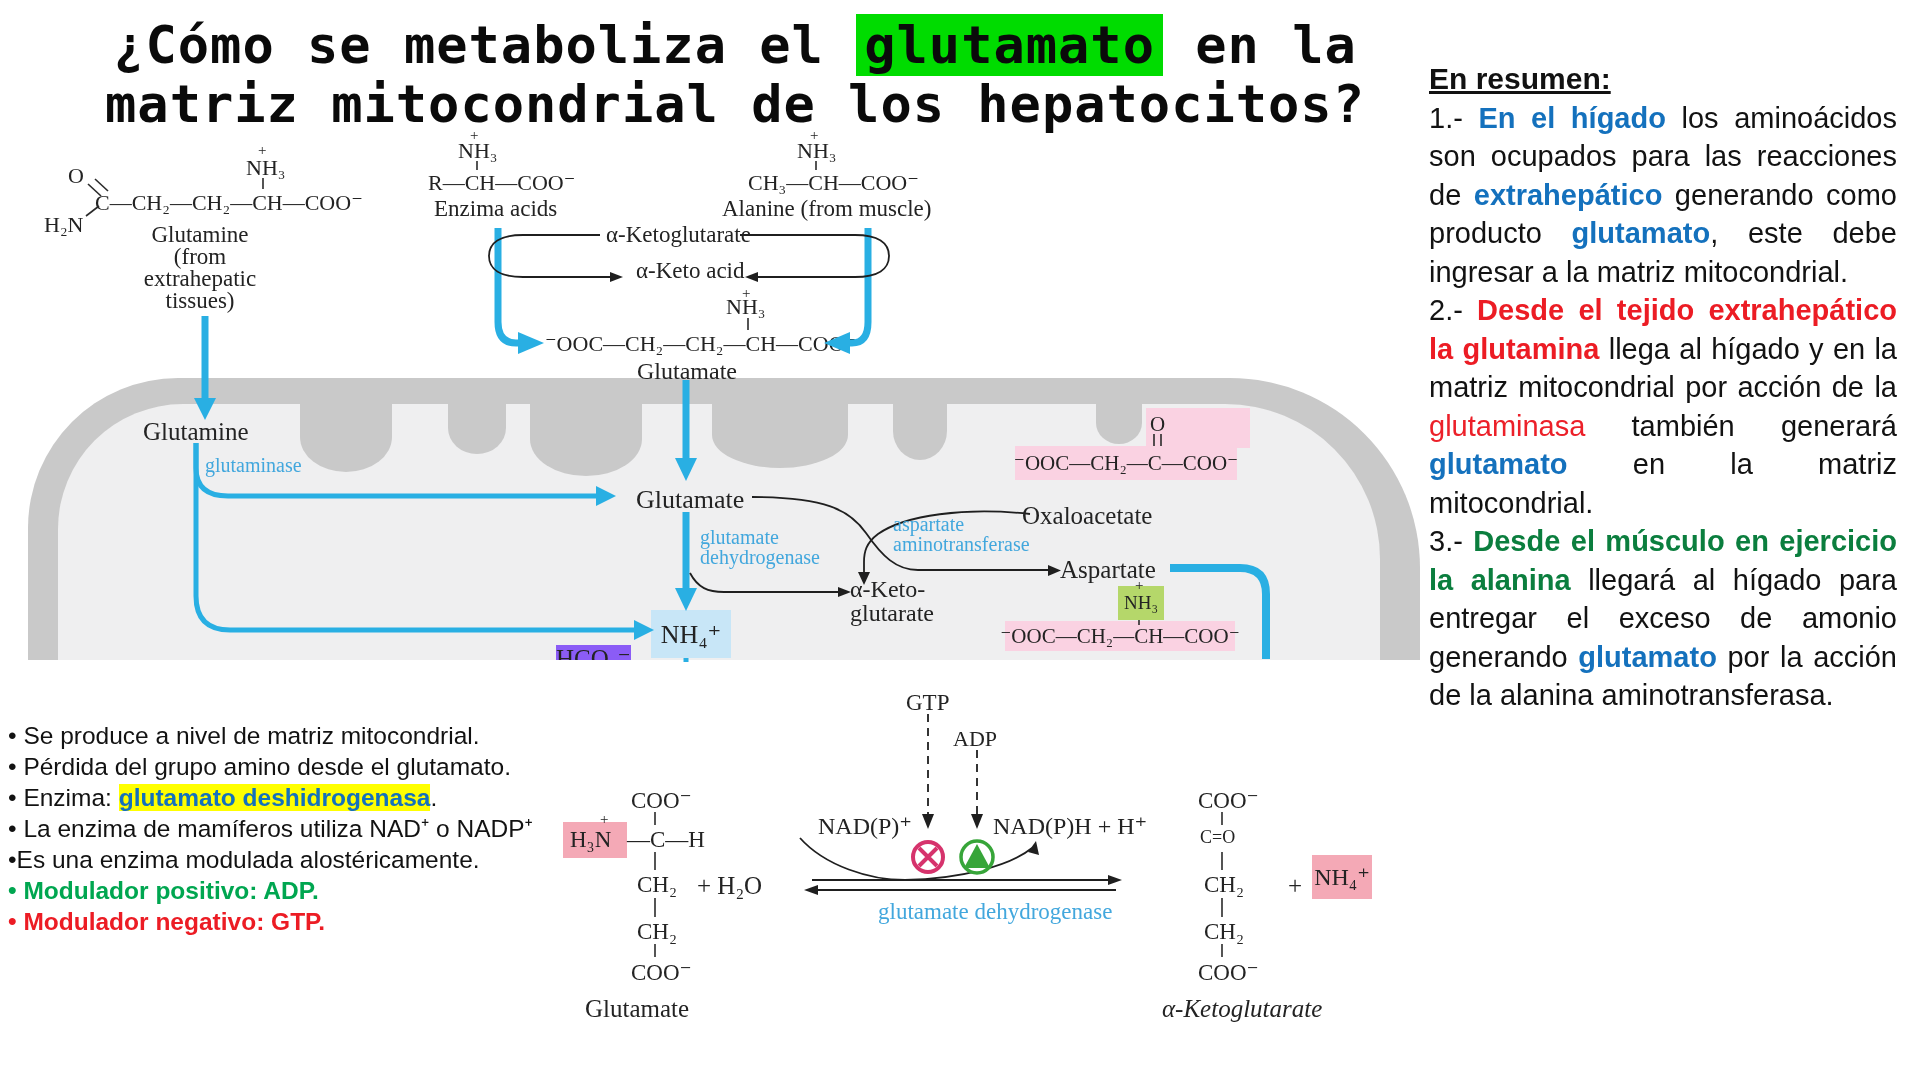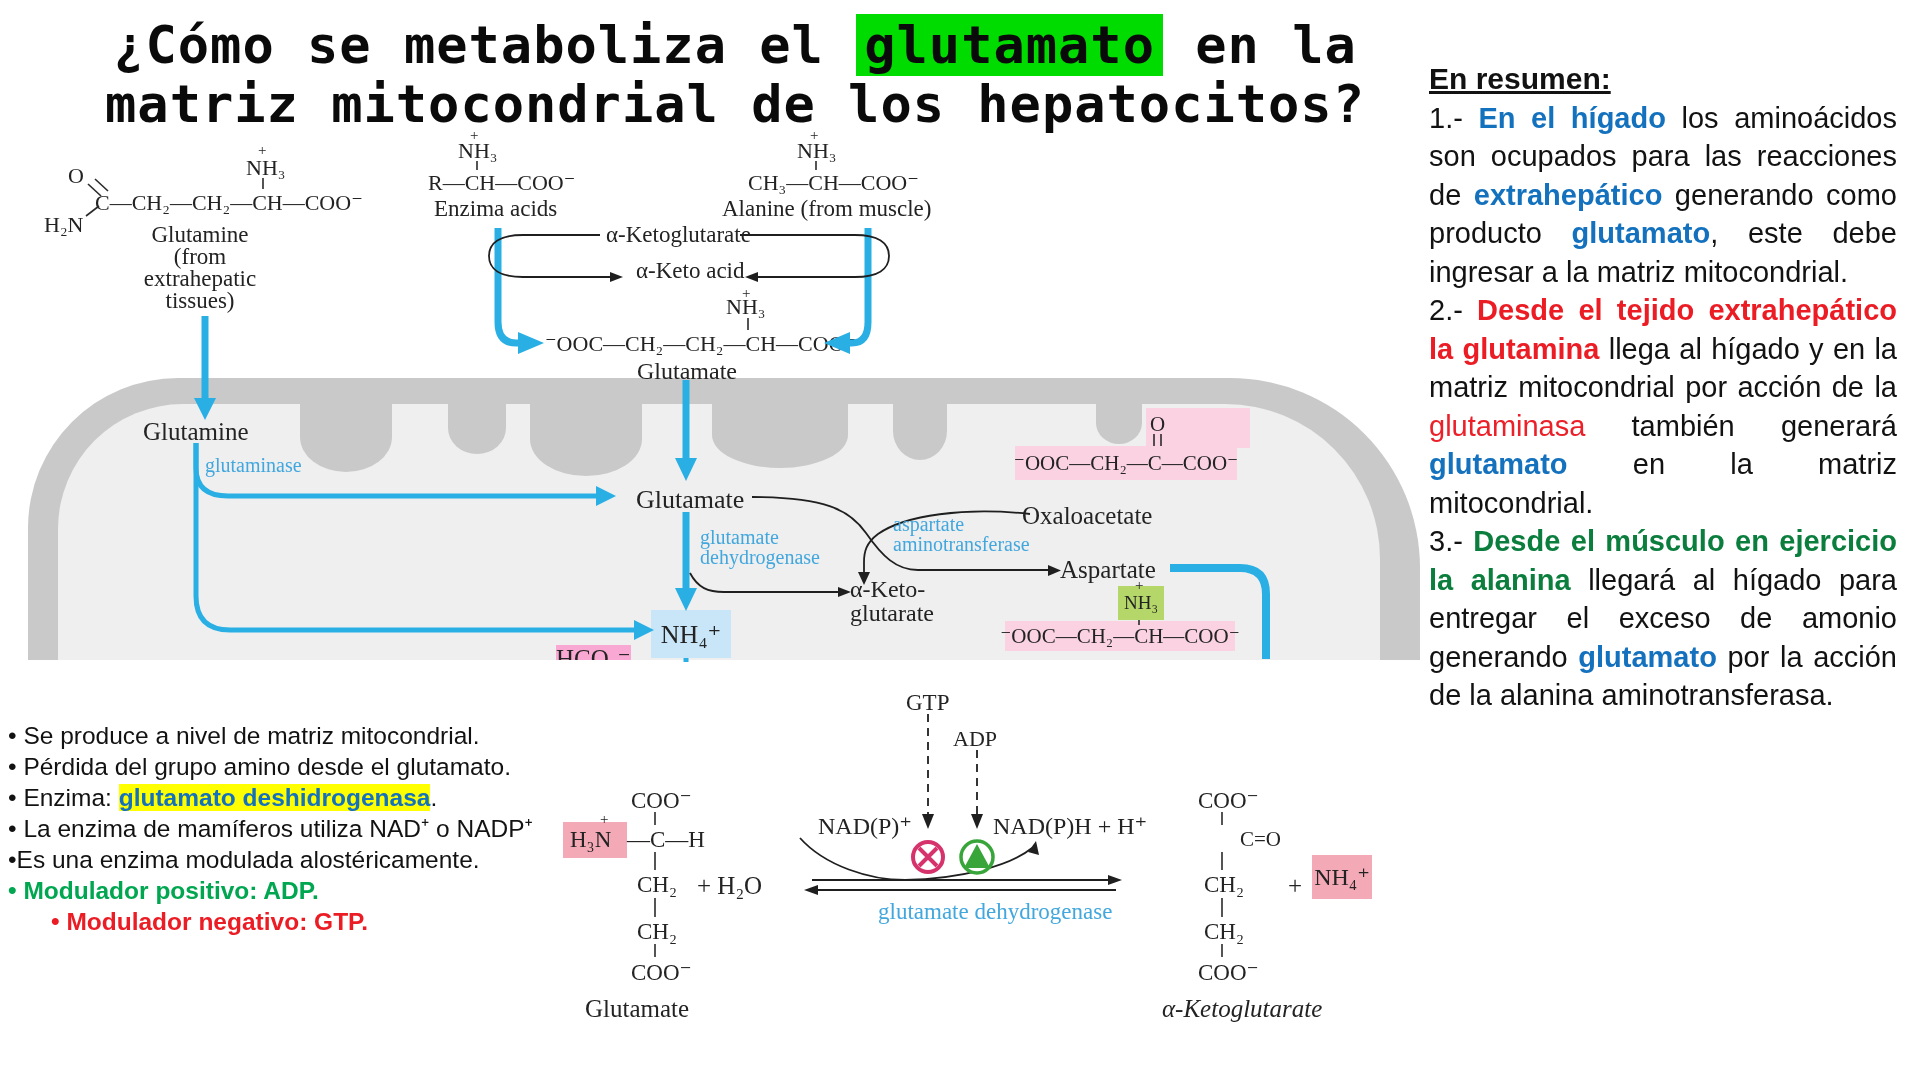--- a/index.html
+++ b/index.html
@@ -13,21 +13,21 @@
   
   #summary{position:absolute;left:1429px;top:60px;width:468px;
            font-size:29px;line-height:38.5px;color:#121212;text-align:justify;}
   #summary .heading{font-weight:bold;text-decoration:underline;text-align:left;font-size:30px;}
   .seg-k{color:#121212;}
   .seg-b{color:#1471bd;font-weight:bold;}
   .seg-rb{color:#ec1c24;font-weight:bold;}
   .seg-r{color:#ec2029;}
   .seg-gb{color:#0b7e3e;font-weight:bold;}
   .seg-ag{color:#00a650;font-weight:bold;}
-  .seg-nr{color:#ec1c24;font-weight:bold;margin-left:43px;}
+  .seg-nr{color:#ec1c24;font-weight:bold;}
   .seg-hl{background:#ffff00;color:#1471bd;font-weight:bold;}
   
   #notes{position:absolute;left:8px;top:720px;width:556px;
          font-size:24.5px;line-height:31px;color:#121212;}
   
   .chem{position:absolute;font-family:"Liberation Serif","DejaVu Serif","DejaVu Sans",serif;
         color:#232323;white-space:nowrap;}
   .blue-enz{color:#42a7dd;}
   .plus-above{position:absolute;font-size:15px;line-height:15px;color:#232323;
               font-family:"Liberation Serif","DejaVu Serif",serif;}
@@ -144,42 +144,42 @@
   </div>
   <div class="boxed pinkbox z4" style="left:1005px;top:621px;width:230px;height:30px">
     <span class="chem" style="position:static;font-size:21px">⁻OOC—CH₂—CH—COO⁻</span>
   </div>
 
   <div class="boxed bluebox z4" style="left:651px;top:610px;width:80px;height:48px">
     <span class="chem" style="position:static;font-size:26px">NH₄⁺</span>
   </div>
 
   <div class="chem z6 vclip" style="left:556px;top:644px;font-size:25px;height:16px">
-    <span style="background:#f9a8d4">HCO₃⁻</span>
+    <span style="background:#8b5cf6">HCO₃⁻</span>
   </div>
 
   <div class="chem" style="left:631px;top:787px;font-size:23px">COO⁻</div>
   <div class="salmonbox" style="position:absolute;left:563px;top:822px;width:64px;height:36px"></div>
   <div class="plus-above" style="left:600px;top:812px">+</div>
   <div class="chem z6" style="left:570px;top:827px;font-size:23px">H₃N</div>
   <div class="chem z6" style="left:627px;top:827px;font-size:23px">—C—H</div>
   <div class="chem" style="left:637px;top:872px;font-size:23px">CH₂</div>
   <div class="chem" style="left:637px;top:919px;font-size:23px">CH₂</div>
   <div class="chem" style="left:631px;top:959px;font-size:23px">COO⁻</div>
   <div class="chem" style="left:585px;top:995px;font-size:25px">Glutamate</div>
 
   <div class="chem" style="left:697px;top:872px;font-size:25px">+ H₂O</div>
   <div class="chem" style="left:818px;top:812px;font-size:24px">NAD(P)⁺</div>
   <div class="chem" style="left:993px;top:812px;font-size:24px">NAD(P)H + H⁺</div>
   <div class="chem" style="left:906px;top:690px;font-size:23px">GTP</div>
   <div class="chem" style="left:953px;top:726px;font-size:22px">ADP</div>
   <div class="chem blue-enz" style="left:878px;top:899px;font-size:23px">glutamate dehydrogenase</div>
 
   <div class="chem" style="left:1198px;top:787px;font-size:23px">COO⁻</div>
-  <div class="chem" style="left:1240px;top:827px;font-size:21px">C=O</div>
+  <div class="chem" style="left:1200px;top:827px;font-size:18px">C=O</div>
   <div class="chem" style="left:1204px;top:872px;font-size:23px">CH₂</div>
   <div class="chem" style="left:1204px;top:919px;font-size:23px">CH₂</div>
   <div class="chem" style="left:1198px;top:959px;font-size:23px">COO⁻</div>
   <div class="chem" style="left:1162px;top:995px;font-size:25px;font-style:italic">α-Ketoglutarate</div>
 
   <div class="chem" style="left:1288px;top:872px;font-size:25px">+</div>
   <div class="boxed salmonbox" style="left:1312px;top:855px;width:60px;height:44px">
     <span class="chem" style="position:static;font-size:24px">NH₄⁺</span>
   </div>
 

